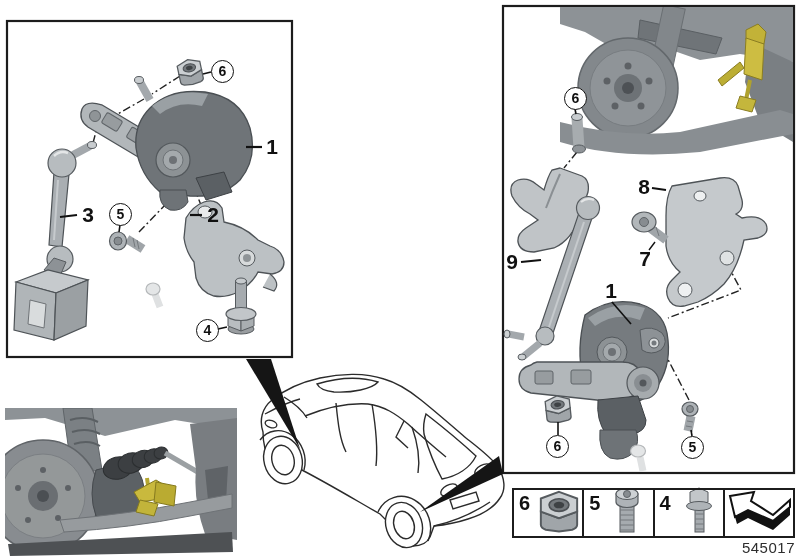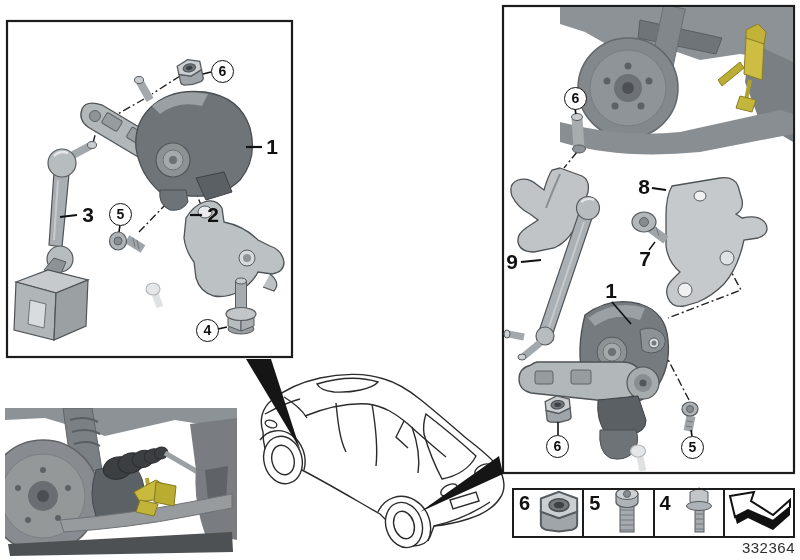--- a/index.html
+++ b/index.html
@@ -344,14 +344,14 @@
     </div>
     <div class="legend-cell">
       <span class="legend-num">5</span>
     </div>
     <div class="legend-cell">
       <span class="legend-num">4</span>
     </div>
     <div class="legend-cell"></div>
   </div>
 
-  <div class="part-number">332364</div>
+  <div class="part-number">545017</div>
 </div>
 
 </body></html>

